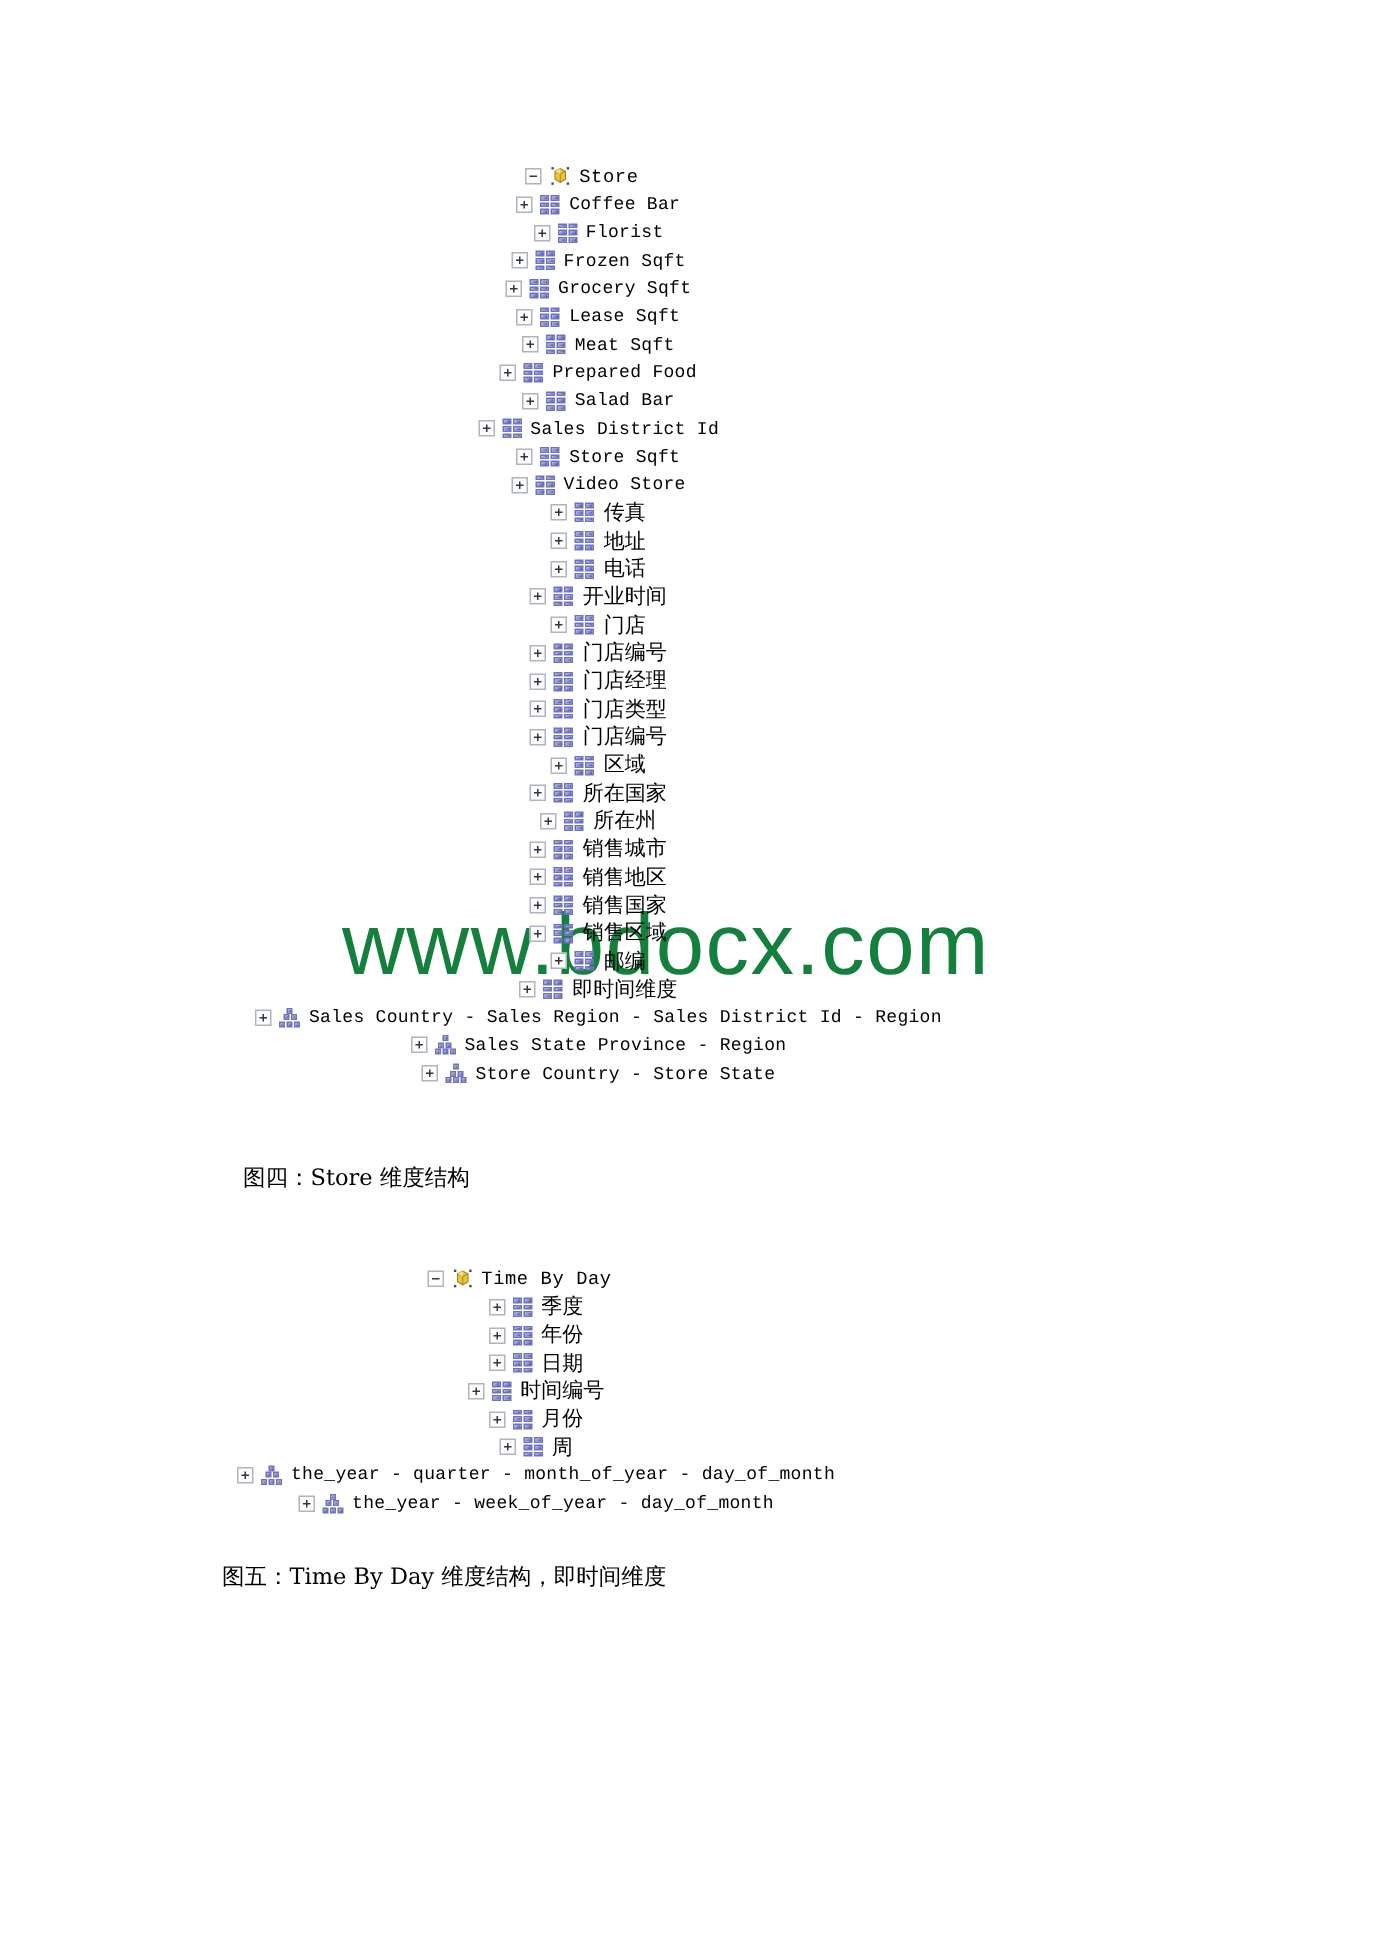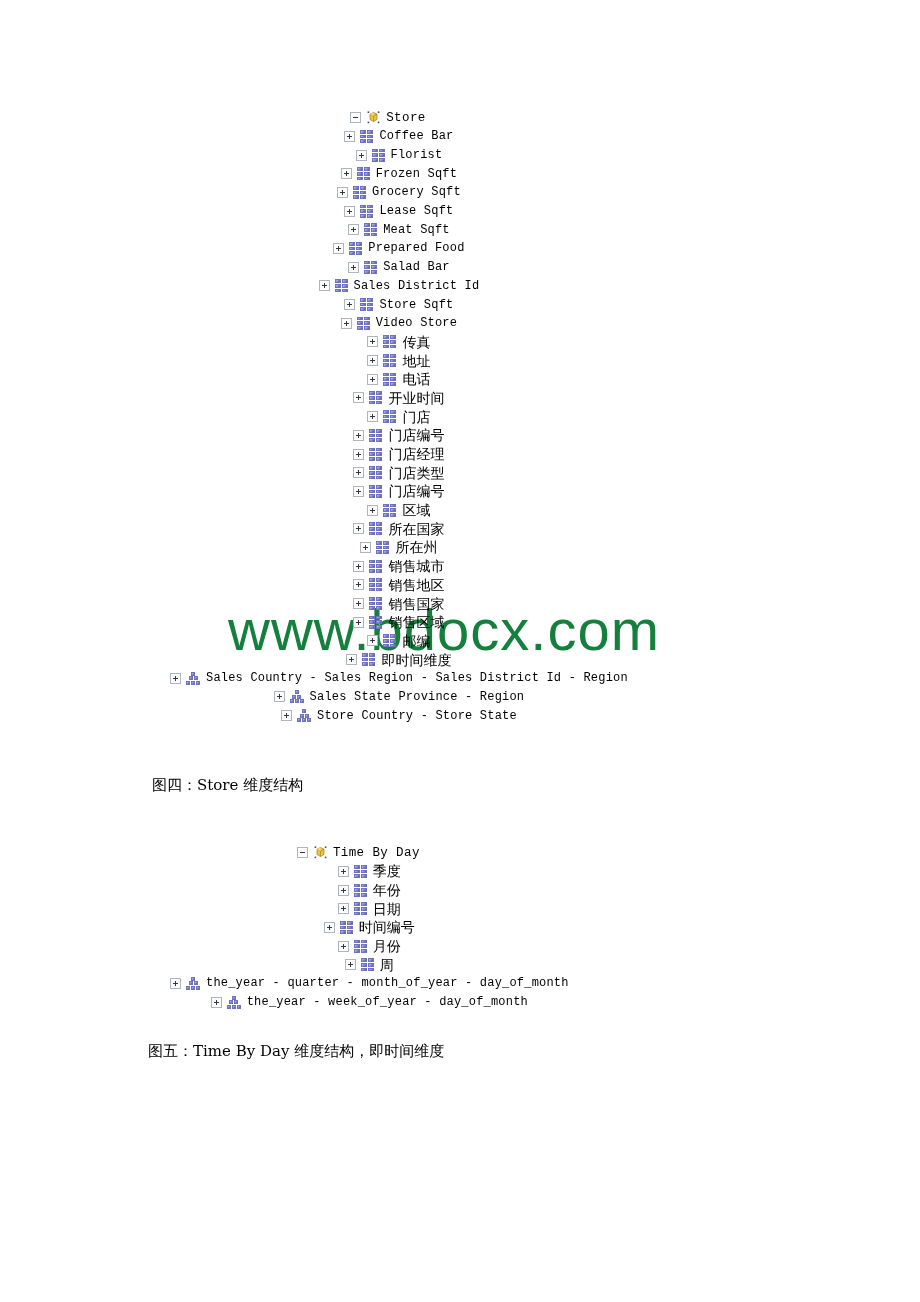--- a/index.html
+++ b/index.html
@@ -30,21 +30,21 @@
     user-select: none;
     z-index: 0;
   }
 
   
   .tree {
     position: absolute;
     z-index: 2;
   }
   #tree-store  { left: 148px; top: 108px; }
-  #tree-time   { left: 148px; top: 843px; }
+  #tree-time   { left: 136px; top: 843px; }
 
   .tree-row {
     display: flex;
     align-items: center;
     height: 18.7px;
     white-space: nowrap;
     justify-content: center;
   }
   .tree-row.root { height: 19px; }
   .indent { width: 22px; flex: 0 0 22px; height: 1px; }
@@ -150,21 +150,21 @@
 
   
   .caption {
     position: absolute;
     font-family: "DejaVu Serif", serif;
     font-size: 15px;
     color: #000000;
     white-space: nowrap;
     z-index: 2;
   }
-  #caption-four { left: 152px; top: 776px; }
+  #caption-four { left: 162px; top: 776px; }
   #caption-five { left: 148px; top: 1042px; }
 </style>
 </head>
 <body>
 
 <div class="watermark">www.bdocx.com</div>
 
 <div class="tree" id="tree-store">
     <div class="tree-row root">
       <span class="expander"></span>

